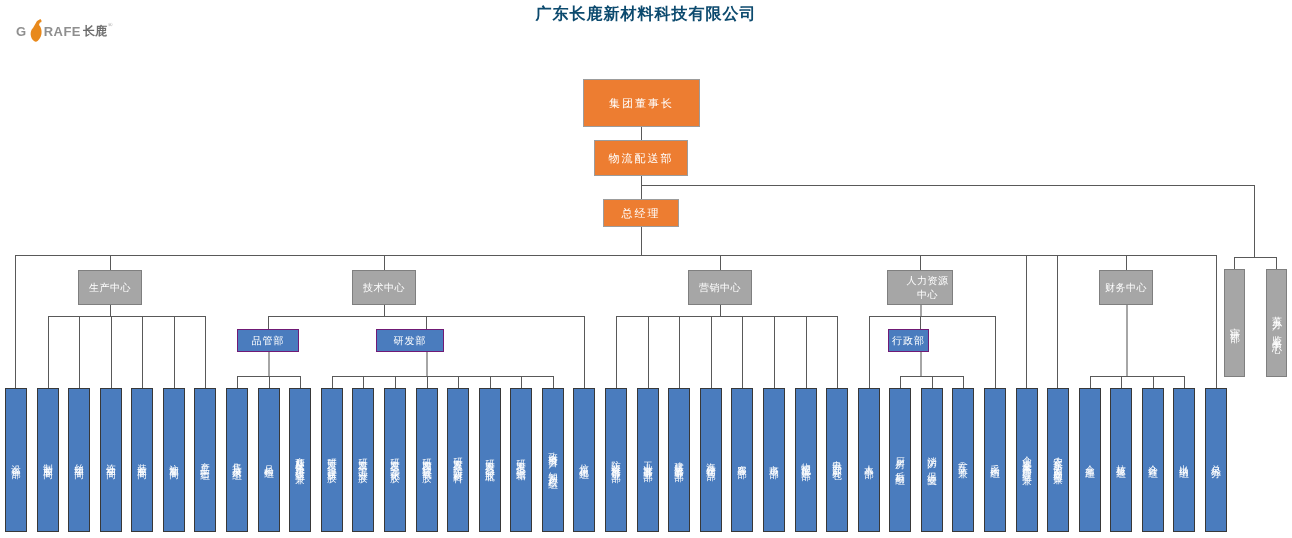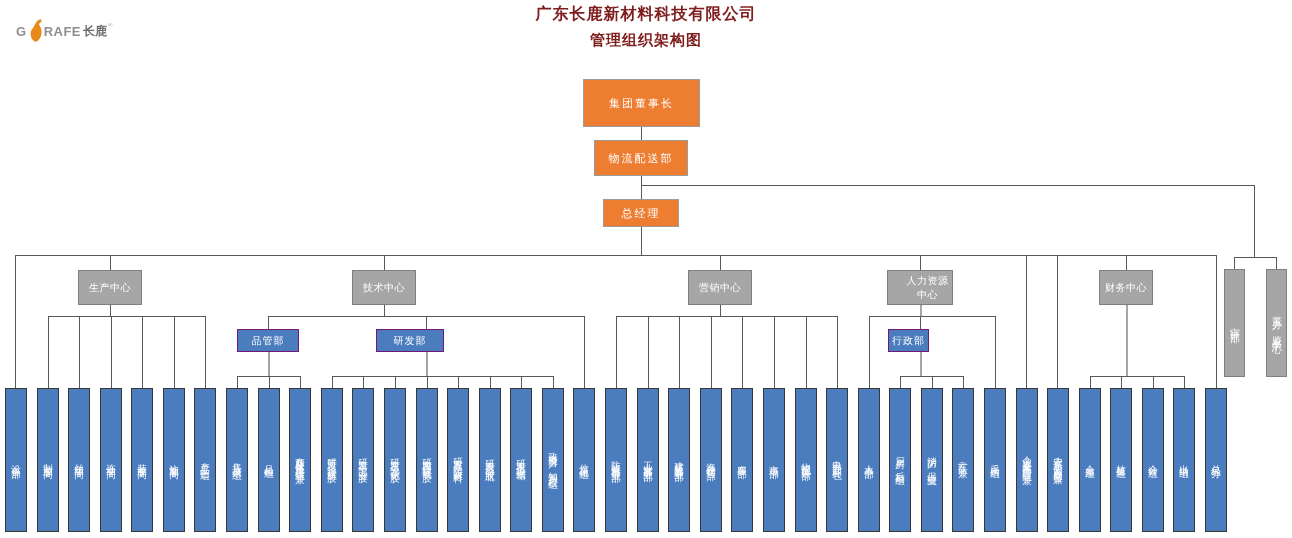--- a/index.html
+++ b/index.html
@@ -5,21 +5,21 @@
   html,body{margin:0;padding:0;background:#ffffff;}
   .canvas{
     position:relative;width:1292px;height:538px;background:#fff;overflow:hidden;
     font-family:"Liberation Serif","DejaVu Serif",serif;
   }
   
   .logo{position:absolute;left:16px;top:18px;display:flex;align-items:center;gap:1px;}
   .logo .latin{font-family:"Liberation Sans","DejaVu Sans",sans-serif;font-weight:700;font-size:13px;color:#8f8f8f;letter-spacing:.5px;}
   .logo .cn{font-weight:700;font-size:12px;color:#6e6e6e;margin-left:1px;}
   .logo sup{font-size:6px;color:#8f8f8f;vertical-align:top;position:relative;top:-6px;}
-  .title{position:absolute;left:0;right:0;top:4px;text-align:center;color:#7f1d1d;}
+  .title{position:absolute;left:0;right:0;top:4px;text-align:center;color:#0c4a6e;}
   .title .l1{font-size:16px;font-weight:700;letter-spacing:1px;}
   .title .l2{font-size:15px;font-weight:700;letter-spacing:1px;margin-top:6px;}
   
   .node{position:absolute;box-sizing:border-box;display:flex;align-items:center;justify-content:center;
         text-align:center;color:#fff;z-index:2;}
   .exec{background:var(--orange,#ed7d31);border:1px solid #9c9c9c;font-size:11px;letter-spacing:2px;}
   .center{background:var(--gray,#a6a6a6);border:1px solid #7f7f7f;font-size:10px;letter-spacing:.5px;}
   .vcenter{background:var(--gray,#a6a6a6);border:1px solid #7f7f7f;}
   .dept{background:var(--blue,#4a7cbe);border:1px solid #701a75;font-size:10px;letter-spacing:1px;}
   .unit{background:var(--blue,#4a7cbe);border:1px solid #383838;}
@@ -39,21 +39,20 @@
     <svg width="15" height="26" viewBox="0 0 15 26">
       <path d="M6 23 C2 20 1.5 13 5 10 L9 3 L13 1 L11 7 C14 10 14.5 16 12 20 C10 23.5 8 24.5 6 23 Z" fill="#e8891c"></path>
       <circle cx="12" cy="3" r="1.6" fill="#e8891c"></circle>
     </svg>
     <span class="latin">RAFE</span>
     <span class="cn">长鹿</span>
     <sup>®</sup>
   </div>
   <div class="title">
     <div class="l1">广东长鹿新材料科技有限公司</div>
-    <div class="l2">管理组织架构图</div>
   </div>
   <div id="nodes">
       <div class="node exec" style="left: 583px; top: 79px; width: 117px; height: 48px;">
         <span>集团董事长</span>
       </div>
       <div class="node exec" style="left: 594px; top: 140px; width: 94px; height: 36px;">
         <span>物流配送部</span>
       </div>
       <div class="node exec" style="left: 603px; top: 199px; width: 76px; height: 28px;">
         <span>总经理</span>

